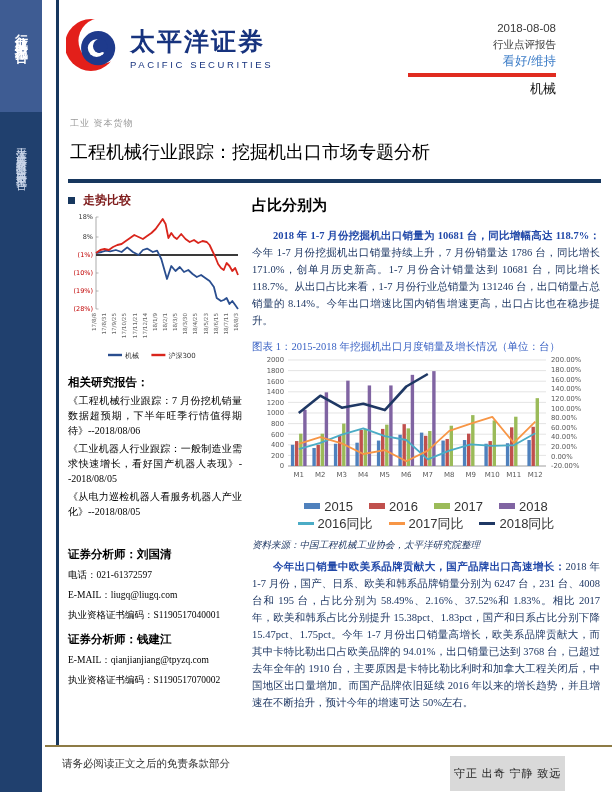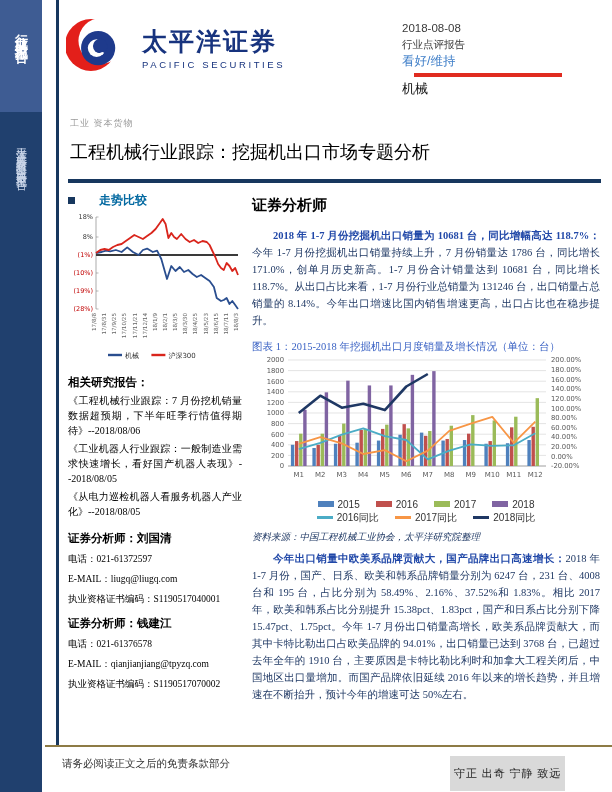--- a/index.html
+++ b/index.html
@@ -10,58 +10,58 @@
   .sidebar{position:absolute;left:0;top:0;width:42px;height:792px;background:#20406e;}
   .sidebar-top{position:absolute;left:0;top:0;width:42px;height:112px;background:#3e5c93;}
   .vtext{writing-mode:vertical-rl;text-orientation:upright;display:block;margin:0 auto;}
   .sb-top-label{position:absolute;left:0;top:24px;width:42px;text-align:center;color:#ffffff;
         font-weight:bold;font-size:13px;letter-spacing:3px;}
   .sb-bottom-label{position:absolute;left:0;top:138px;width:42px;text-align:center;color:#ccd7ea;
         font-size:11px;letter-spacing:2px;}
   .vline{position:absolute;left:56px;top:0;width:3px;height:746px;background:#17375e;}
 
   
-  .logo{position:absolute;left:66px;top:16px;display:flex;align-items:center;gap:20px;}
+  .logo{position:absolute;left:66px;top:16px;display:flex;align-items:center;gap:8px;}
   .logo-text .cn{font-size:25px;font-weight:bold;color:#17337e;letter-spacing:2px;
         font-family:"Liberation Sans",sans-serif;}
   .logo-text .en{font-size:9.5px;letter-spacing:2.6px;color:#17337e;margin-top:1px;
         font-family:"Liberation Sans",sans-serif;}
-  .header-right{position:absolute;right:50px;top:22px;width:160px;
+  .header-right{position:absolute;right:56px;top:22px;width:160px;text-align:right;
         font-family:"Liberation Sans",sans-serif;}
   .hr-date{font-size:11.5px;color:#3a3a3a;}
   .hr-type{font-size:10.5px;color:#3a3a3a;margin-top:4px;}
   .hr-rating{font-size:12.5px;color:#3e7ec8;margin-top:1px;}
   .hr-rule{height:4px;background:#e02b20;margin:3px 0 3px 12px;}
   .hr-industry{font-size:13px;color:#111;}
 
   .breadcrumb{position:absolute;left:70px;top:117px;font-size:9px;color:#9a9a9a;letter-spacing:1px;
         font-family:"Liberation Sans",sans-serif;}
   .title{position:absolute;left:70px;top:140px;width:530px;font-size:18px;color:#000;}
   .title-rule{position:absolute;left:68px;top:179px;width:533px;height:4px;background:#17375e;}
 
   
   .leftcol{position:absolute;left:68px;top:192px;width:174px;}
-  .sec-head{display:flex;align-items:center;gap:24px;font-weight:bold;font-size:12px;color:#0369a1;}
+  .sec-head{display:flex;align-items:center;gap:8px;font-weight:bold;font-size:12px;color:#7f1d1d;}
   .sq{width:7px;height:7px;background:#17375e;flex:0 0 auto;}
   .related{margin-top:8px;}
   .rel-head{font-weight:bold;font-size:11.5px;color:#000;margin-top:10px;}
   .rel-item{font-size:10px;line-height:1.5;color:#000;margin-top:3px;text-align:justify;}
-  .analyst{margin-top:12px;}
+  .analyst{margin-top:28px;}
   .an-name{font-weight:bold;font-size:11.5px;color:#000;margin-top:10px;}
   .an-line{font-size:9.5px;color:#000;margin-top:7px;}
 
   
   .rightcol{position:absolute;left:252px;top:196px;width:348px;}
   .sum-head{font-size:15px;font-weight:bold;color:#000;}
   .para{margin-top:12px;font-size:10.5px;line-height:17px;text-align:justify;
         color:#1f3864;text-indent:2em;}
   .lead{font-weight:bold;color:#2148a8;}
   .figcap{margin-top:8px;font-size:10.5px;color:#3a62c4;}
   .legend{display:flex;justify-content:center;gap:16px;margin-top:1px;
-        font-family:"Liberation Sans",sans-serif;font-size:10px;color:#333;}
+        font-family:"Liberation Sans",sans-serif;font-size:13px;color:#333;}
   .legend .it{display:flex;align-items:center;gap:4px;}
   .mk{display:inline-block;width:16px;height:6px;}
   .mk.line{height:3px;}
   .source{margin-top:6px;font-size:9.5px;font-style:italic;color:#1f3864;}
 
   
   .foot-rule{position:absolute;left:45px;top:745px;width:567px;height:2px;background:#8d7b45;}
   .foot-left{position:absolute;left:62px;top:757px;font-size:10.5px;color:#333;}
   .foot-right{position:absolute;left:450px;top:756px;font-size:11px;color:#222;
         background:#d9d9d9;padding:10px 4px;letter-spacing:1px;}
@@ -161,28 +161,27 @@
       <div class="rel-item">《工业机器人行业跟踪：一般制造业需求快速增长，看好国产机器人表现》--2018/08/05</div>
       <div class="rel-item">《从电力巡检机器人看服务机器人产业化》--2018/08/05</div>
     </div>
 
     <div class="analyst">
       <div class="an-name">证券分析师：刘国清</div>
       <div class="an-line">电话：021-61372597</div>
       <div class="an-line">E-MAIL：liugq@liugq.com</div>
       <div class="an-line">执业资格证书编码：S1190517040001</div>
       <div class="an-name">证券分析师：钱建江</div>
-      <div class="an-line">电话：021-61376578</div>
       <div class="an-line">E-MAIL：qianjianjiang@tpyzq.com</div>
       <div class="an-line">执业资格证书编码：S1190517070002</div>
     </div>
   </div>
 
   <div class="rightcol">
-    <div class="sum-head">证券分析师</div>
+    <div class="sum-head">占比分别为</div>
 
     <p class="para"><span class="lead">2018 年 1-7 月份挖掘机出口销量为 10681 台，同比增幅高达 118.7%：</span><span>今年 1-7 月份挖掘机出口销量持续上升，7 月份销量达 1786 台，同比增长 171.0%，创单月历史新高。1-7 月份合计销量达到 10681 台，同比增长 118.7%。从出口占比来看，1-7 月份行业总销量为 131246 台，出口销量占总销量的 8.14%。今年出口增速比国内销售增速更高，出口占比也在稳步提升。</span></p>
 
     <div class="figcap">图表 1：2015-2018 年挖掘机出口月度销量及增长情况（单位：台）</div>
 
     <svg id="fig1-svg" width="348" height="140" viewBox="0 0 348 140">
         <line x1="36" y1="112" x2="294" y2="112" stroke="#9e9e9e" stroke-width="1"></line>
         <text x="32" y="114.4" text-anchor="end" font-size="6.8" fill="#595959">0</text>
         <line x1="36" y1="101.4" x2="294" y2="101.4" stroke="#d9d9d9" stroke-width=".7"></line>
         <text x="32" y="103.80000000000001" text-anchor="end" font-size="6.8" fill="#595959">200</text>

